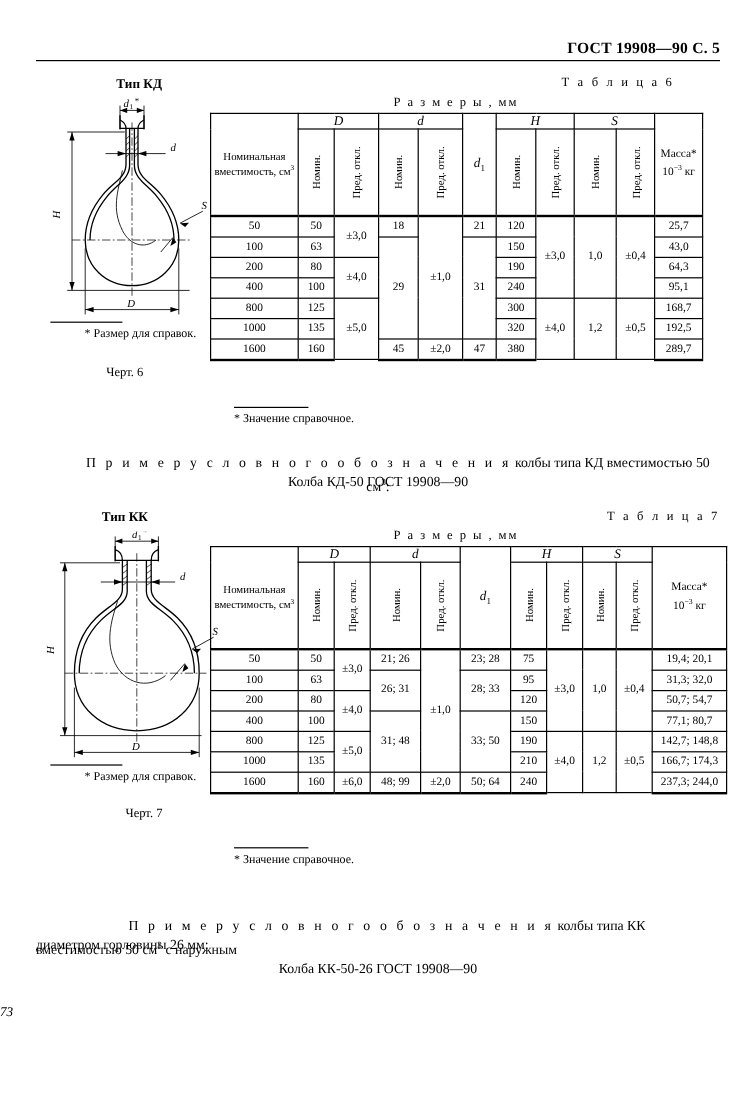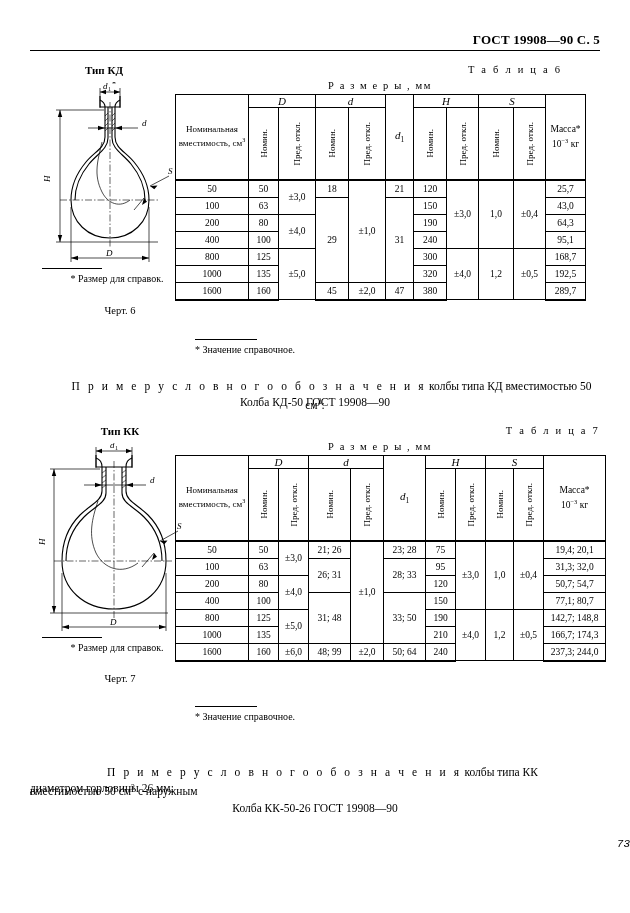--- a/index.html
+++ b/index.html
@@ -40,21 +40,21 @@
   .note{position:absolute;font-size:10px;line-height:13px;}
   .footnote{position:absolute;font-size:10px;}
   .example{
     position:absolute;font-size:11.5px;line-height:16px;
   }
   .example .spaced{letter-spacing:2.6px;font-weight:normal;margin-left:33px;}
   .desig{
     position:absolute;font-size:11.5px;text-align:center;width:570px;left:30px;
   }
   .pageno{
-    position:absolute;left:0;width:630px;text-align:right;font-size:11px;font-style:italic;font-family:Liberation Mono, monospace;
+    position:absolute;left:0;width:630px;text-align:left;font-size:11px;font-style:italic;
   }
   sup{font-size:.68em;vertical-align:super;}
   sub{font-size:.68em;vertical-align:sub;}
   .ital{font-style:italic;}
 
   
   table.spec{
     position:absolute;
     border-collapse:collapse;
     font-size:9.5px;
@@ -83,21 +83,21 @@
   .data td{height:16px;}
 </style>
 </head>
 <body>
 
 <div class="page">
 
   <div class="hdr">ГОСТ 19908—90 С. 5</div>
   <div class="hdr-rule"></div>
 
-  <div class="type-title" style="left:24px;top:64px;width:160px;">Тип КД</div>
+  <div class="type-title" style="left:36px;top:64px;width:160px;">Тип КД</div>
 
   <svg style="position:absolute;left:38px;top:82px;" width="160" height="190" viewBox="0 0 160 190">
     <g fill="none" stroke="#000" stroke-width="1.1">
 
       <path d="M67,25 L67,55 C67,66 56,70 48,80 C38,92 33,104 33,118
                C33,140 50,156 72,156 C94,156 111,140 111,118
                C111,104 106,92 96,80 C88,70 77,66 77,55 L77,25"></path>
 
       <path d="M70,25 L70,56 C70,67 59,72 51,82 C42,93 37,105 37,118"></path>
       <path d="M74,25 L74,56 C74,67 85,72 93,82 C102,93 107,105 107,118"></path>
@@ -166,21 +166,21 @@
     <text x="70" y="9" font-family="Liberation Serif, serif" font-size="6">1</text>
     <text x="74" y="5" font-family="Liberation Serif, serif" font-size="8">*</text>
     <text x="104" y="44" font-family="Liberation Serif, serif" font-size="9" font-style="italic">d</text>
     <text x="12" y="100" font-family="Liberation Serif, serif" font-size="9" font-style="italic" transform="rotate(-90 12 100)">H</text>
     <text x="68" y="174" font-family="Liberation Serif, serif" font-size="9" font-style="italic">D</text>
     <text x="130" y="92" font-family="Liberation Serif, serif" font-size="9" font-style="italic">S</text>
   </svg>
 
   <div class="note-rule" style="left:42px;top:268px;width:60px;"></div>
   <div class="note" style="left:42px;top:272px;width:150px;text-align:center;">* Размер для справок.</div>
-  <div class="fig-caption" style="left:40px;top:305px;width:160px;text-align:center;">Черт. 6</div>
+  <div class="fig-caption" style="left:24px;top:305px;width:160px;text-align:center;">Черт. 6</div>
 
   <div class="tbl-label" style="left:430px;top:64px;width:170px;text-align:center;">Т а б л и ц а  6</div>
   <div class="razmery" style="left:175px;top:80px;width:410px;">Р а з м е р ы ,  мм</div>
 
   <table class="spec" id="t6" style="left:175px;top:94px;width:410px;">
     <colgroup>
       <col style="width:73px">
         <col style="width:30px">
         <col style="width:37px">
       <col style="width:33px">
@@ -300,21 +300,21 @@
 
   <div class="note-rule" style="left:195px;top:339px;width:62px;"></div>
   <div class="footnote" style="left:195px;top:344px;">*  Значение справочное.</div>
 
   <div class="example" style="left:30px;top:378px;width:570px;text-align:center;">
     <span class="spaced">П р и м е р   у с л о в н о г о   о б о з н а ч е н и я</span>
     <span>колбы типа КД вместимостью 50 см</span><sup>3</sup><span>:</span>
   </div>
   <div class="desig" style="top:396px;">Колба КД-50 ГОСТ 19908—90</div>
 
-  <div class="type-title" style="left:40px;top:425px;width:160px;">Тип КК</div>
+  <div class="type-title" style="left:24px;top:425px;width:160px;">Тип КК</div>
 
   <svg style="position:absolute;left:38px;top:443px;" width="160" height="200" viewBox="0 0 160 200">
     <g fill="none" stroke="#000" stroke-width="1.1">
 
       <path d="M64,24 L64,48 C64,58 52,62 42,72 C30,84 24,100 24,118
                C24,146 46,166 76,166 C106,166 128,146 128,118
                C128,100 122,84 110,72 C100,62 88,58 88,48 L88,24"></path>
       <path d="M68,24 L68,50 C68,60 56,64 46,74 C34,86 28,101 28,118"></path>
       <path d="M84,24 L84,50 C84,60 96,64 106,74 C118,86 124,101 124,118"></path>
 

